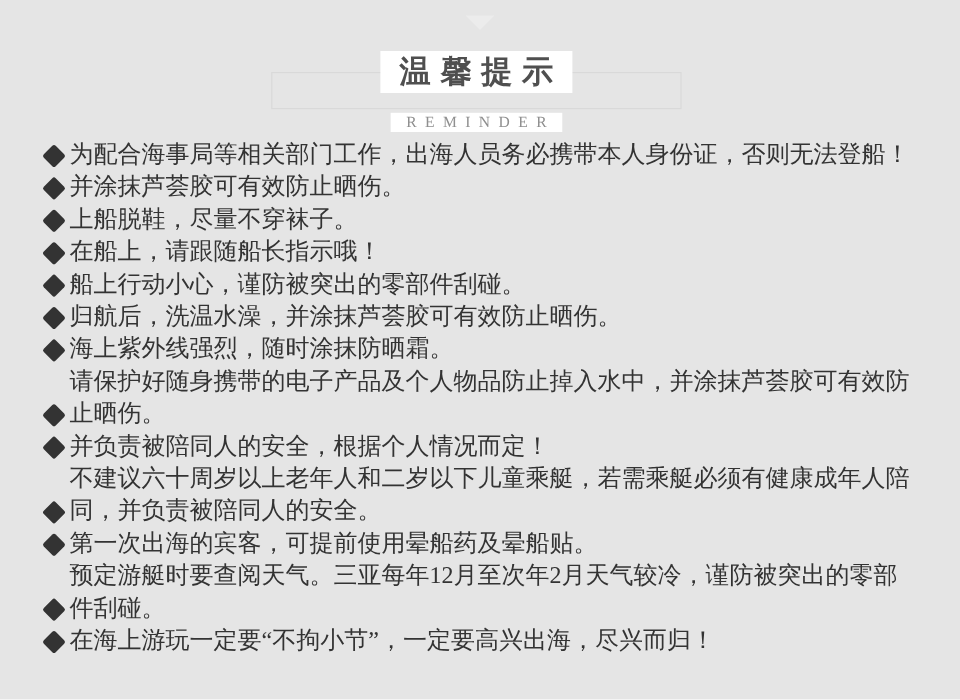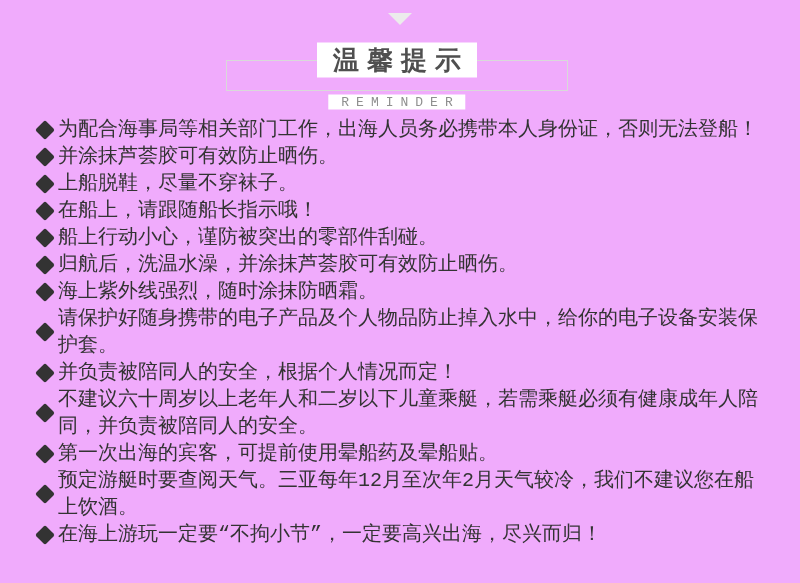--- a/index.html
+++ b/index.html
@@ -1,21 +1,21 @@
 <!DOCTYPE html>
 <html><head>
 <meta charset="utf-8">
 <style>
   html, body { margin: 0; padding: 0; background: #ffffff; }
   .page {
     position: relative;
     width: 800px;
     height: 583px;
-    background: #f0abfc;
-    font-family: Liberation Mono, monospace;
+    background: #e5e5e5;
+    font-family: Liberation Serif, serif;
     overflow: hidden;
   }
   
   .tri {
     position: absolute;
     left: 388px;
     top: 13px;
     width: 0; height: 0;
     border-left: 12px solid transparent;
     border-right: 12px solid transparent;
@@ -61,21 +61,21 @@
     position: absolute;
     left: 35px;
     top: 116px;
     width: 740px;
     margin: 0;
     padding: 0;
     list-style: none;
   }
   .reminder-list li {
     display: flex;
-    align-items: center;
+    align-items: flex-end;
   }
   .bullet-cell {
     flex: 0 0 20px;
     height: 27px;
     display: flex;
     align-items: center;
     justify-content: center;
     margin-right: 3px;
   }
   .diamond {
@@ -144,21 +144,21 @@
     <li>
       <span class="bullet-cell">
           <span class="diamond"></span>
         </span>
       <span class="item-text">海上紫外线强烈，随时涂抹防晒霜。</span>
     </li>
     <li>
       <span class="bullet-cell">
           <span class="diamond"></span>
         </span>
-      <span class="item-text">请保护好随身携带的电子产品及个人物品防止掉入水中，给你的电子设备安装保护套。</span>
+      <span class="item-text">请保护好随身携带的电子产品及个人物品防止掉入水中，并涂抹芦荟胶可有效防止晒伤。</span>
     </li>
     <li>
       <span class="bullet-cell">
           <span class="diamond"></span>
         </span>
       <span class="item-text">并负责被陪同人的安全，根据个人情况而定！</span>
     </li>
     <li>
       <span class="bullet-cell">
           <span class="diamond"></span>
@@ -168,21 +168,21 @@
     <li>
       <span class="bullet-cell">
           <span class="diamond"></span>
         </span>
       <span class="item-text">第一次出海的宾客，可提前使用晕船药及晕船贴。</span>
     </li>
     <li>
       <span class="bullet-cell">
           <span class="diamond"></span>
         </span>
-      <span class="item-text">预定游艇时要查阅天气。三亚每年12月至次年2月天气较冷，我们不建议您在船上饮酒。</span>
+      <span class="item-text">预定游艇时要查阅天气。三亚每年12月至次年2月天气较冷，谨防被突出的零部件刮碰。</span>
     </li>
     <li>
       <span class="bullet-cell">
           <span class="diamond"></span>
         </span>
       <span class="item-text">在海上游玩一定要“不拘小节”，一定要高兴出海，尽兴而归！</span>
     </li>
   </ul>
 
 </div>

